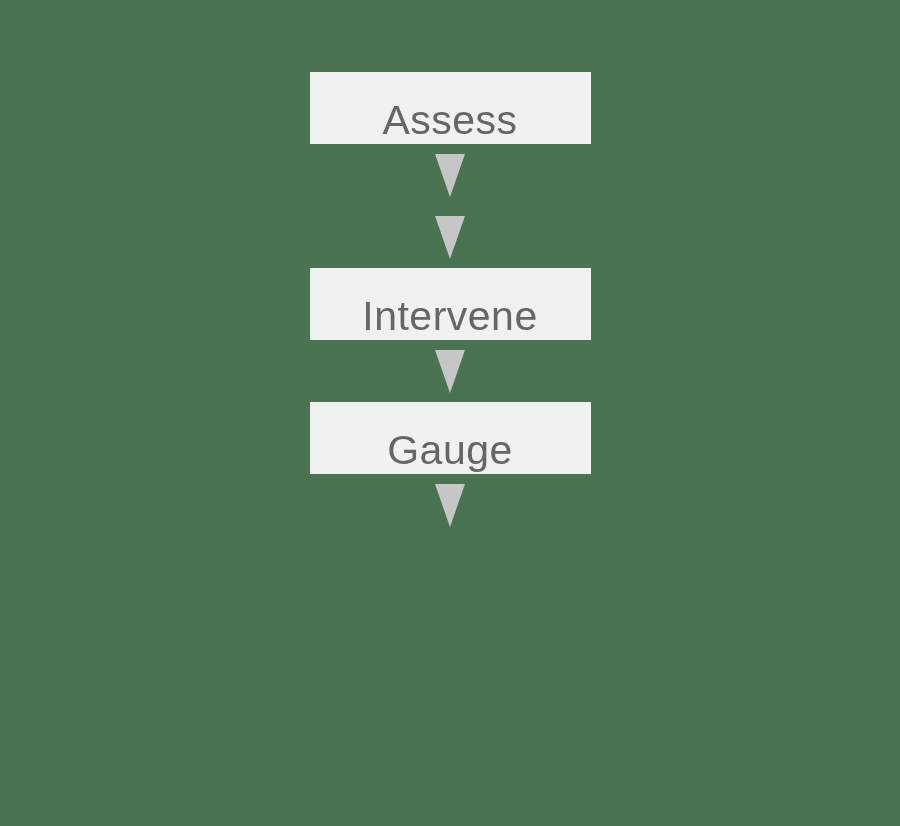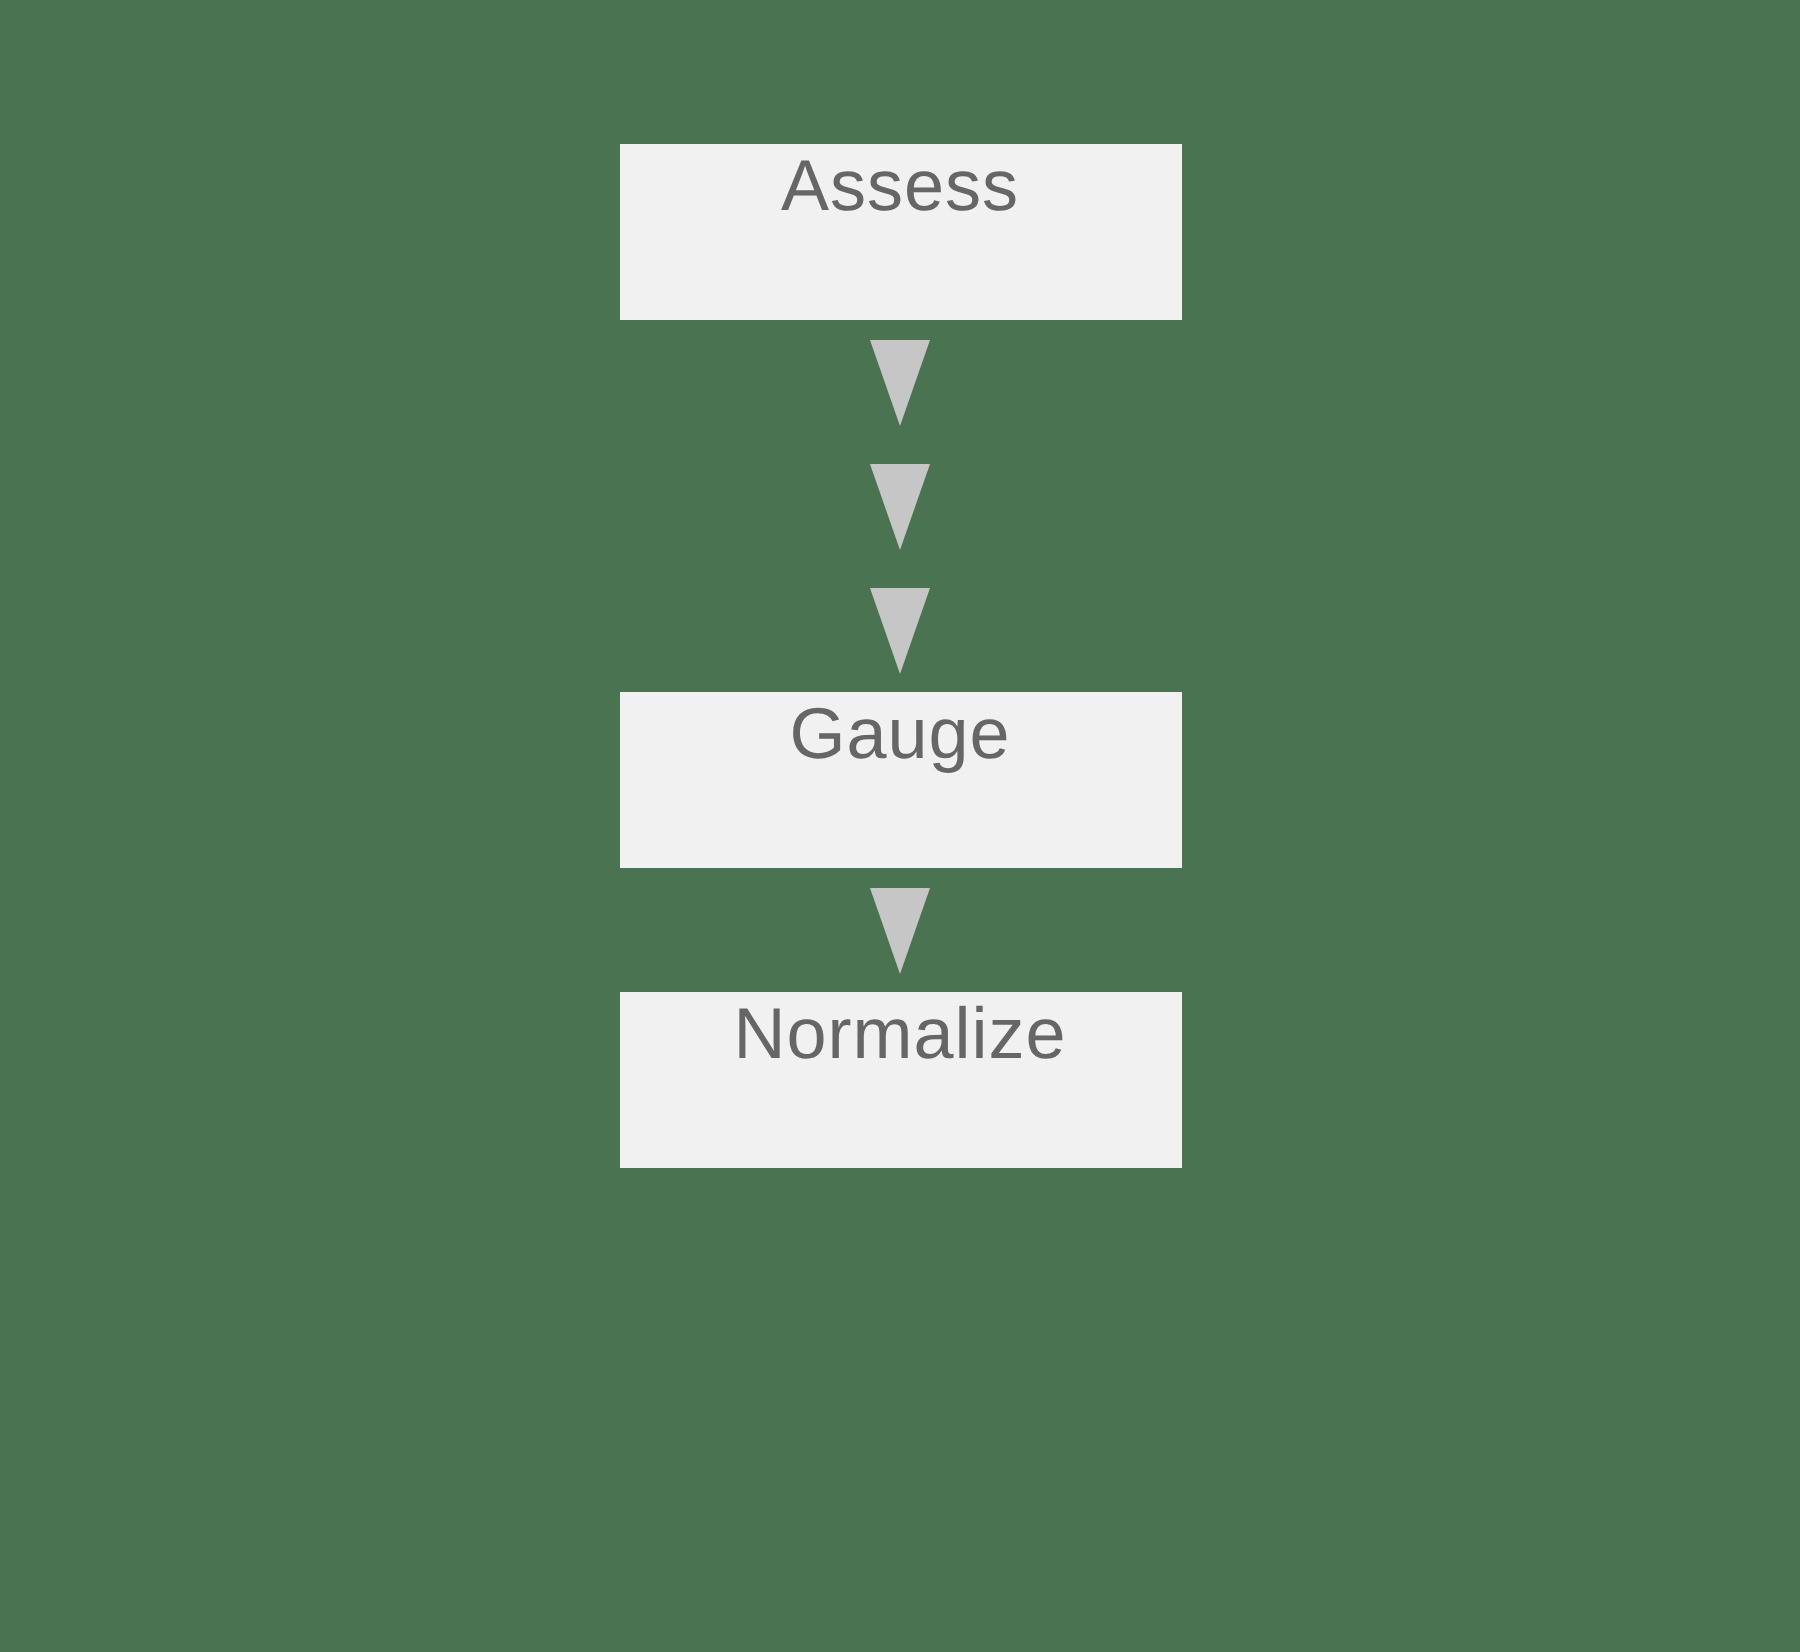--- a/index.html
+++ b/index.html
@@ -21,26 +21,26 @@
   .canvas {
     width: 900px;
     height: 826px;
     display: flex;
     flex-direction: column;
     align-items: center;
     padding-top: 72px;
   }
   .step-box {
     width: 281px;
-    height: 88px;
+    height: 72px;
     background: var(--box-fill);
     display: flex;
-    align-items: flex-start;
+    align-items: flex-end;
     justify-content: center;
-    font-size: 36px;
+    font-size: 41px;
     font-weight: 400;
     letter-spacing: 0.5px;
     color: var(--text-color);
   }
   .arrow-wrap {
     height: 62px;
     display: flex;
     align-items: center;
     justify-content: center;
   }
@@ -63,30 +63,30 @@
 
   <div class="arrow-wrap">
     <div class="down-arrow"></div>
   </div>
 
 
   <div class="arrow-wrap">
     <div class="down-arrow"></div>
   </div>
 
+  <div class="step-box">
+    <span>Intervene</span>
+  </div>
 
   <div class="arrow-wrap">
     <div class="down-arrow"></div>
   </div>
 
   <div class="step-box">
     <span>Gauge</span>
   </div>
 
   <div class="arrow-wrap">
     <div class="down-arrow"></div>
   </div>
 
-  <div class="step-box">
-    <span>Normalize</span>
-  </div>
 
 </div>
 
 </body></html>

